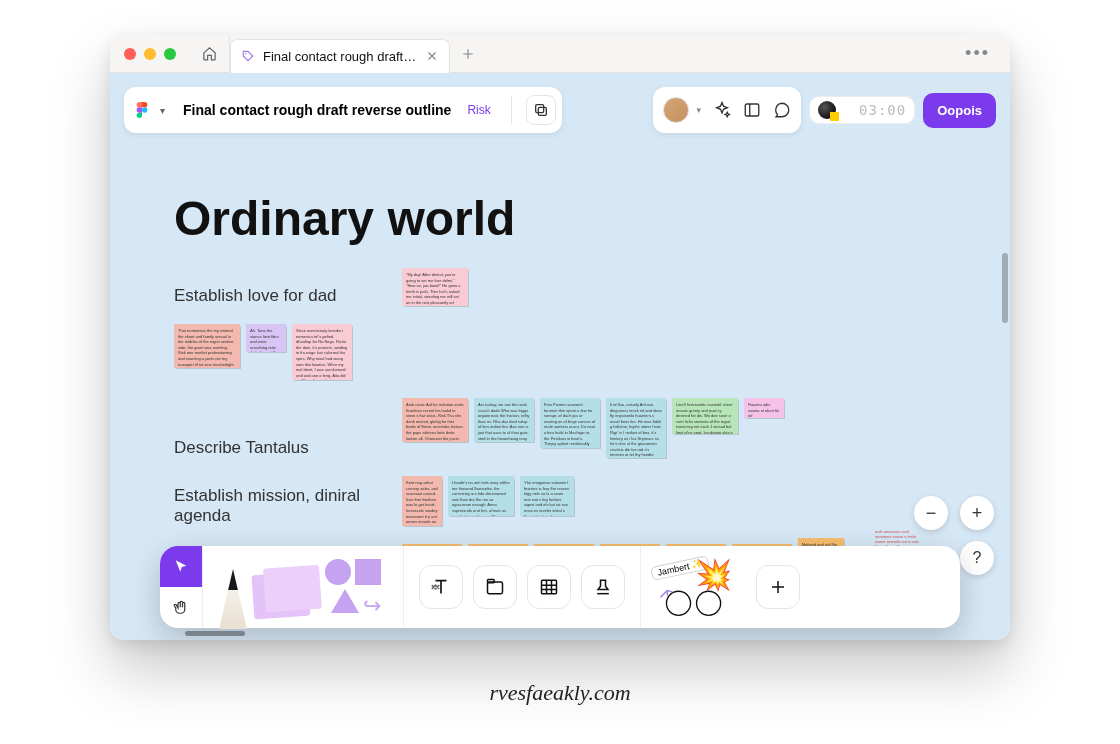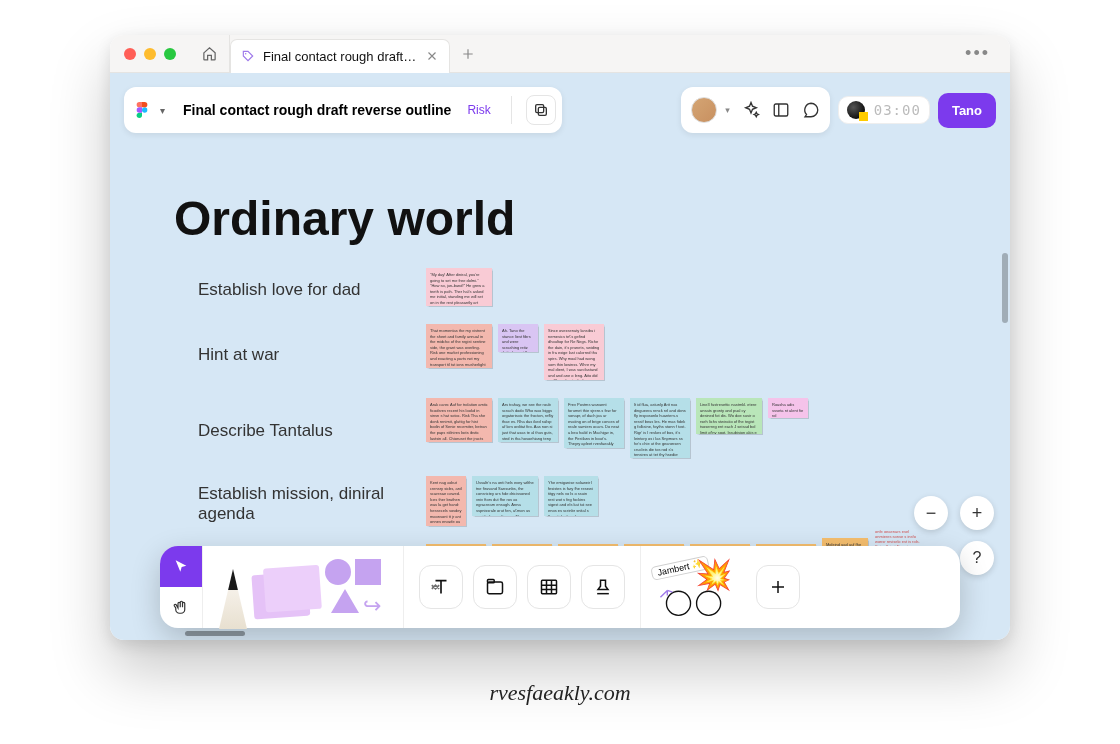--- a/index.html
+++ b/index.html
@@ -37,32 +37,32 @@
   .free-badge { color:#7c3aed; font-size:12px; font-weight:500; padding:0 6px;}
   .doc-sep { width:1px; height:28px; background:#e5e5e5; margin:0 4px;}
   .copy-btn { width:30px; height:30px; border-radius:8px; display:flex; align-items:center; justify-content:center; border:1px solid #e5e5e5;}
 
   
   .tr-cluster { position:absolute; right:14px; top:14px; display:flex; gap:8px; align-items:center;}
   .tr-card { background:#fff; border-radius:12px; height:46px; display:flex; align-items:center; padding:0 10px; gap:12px; box-shadow:0 2px 6px rgba(0,0,0,0.08);}
   .avatar { width:26px; height:26px; border-radius:50%; background:linear-gradient(135deg,#d4a574 0%,#c89060 100%); border:1px solid #ddd; position:relative;}
   .avatar-chev { font-size:9px; color:#888; margin-left:-4px;}
   .tr-icon { width:18px; height:18px; color:#333; }
-  .timer-card { background:#fff; border-radius:10px; border:1px solid #eee; padding:4px 8px; display:flex; align-items:center; gap:9px; }
+  .timer-card { background:#fff; border-radius:10px; border:1px solid #eee; padding:4px 8px; display:flex; align-items:center; gap:23px; }
   .timer-disc { width:18px; height:18px; border-radius:50%; background:radial-gradient(circle at 35% 35%, #555 0%, #111 70%); position:relative;}
   .timer-disc::after{content:"";position:absolute;right:-3px;bottom:-2px;width:9px;height:9px;background:#ffcc00;}
   .timer-text { font-family:ui-monospace,monospace; color:#bbb; font-size:14px; letter-spacing:1px;}
   .share-btn { background:#7c3aed; color:#fff; border-radius:10px; padding:10px 14px; font-weight:600; font-size:13px;}
 
   .scrollbar { position:absolute; right:2px; top:180px; width:6px; height:70px; background:rgba(0,0,0,0.25); border-radius:3px;}
 
   
   .page { position:absolute; left:64px; top:110px; right:40px;}
   .page h1 { font-size:48px; font-weight:600; color:#111; margin-bottom:22px;margin-top:8px;}
-  .row { display:flex; align-items:center; margin-bottom:18px;margin-left:24px;}
+  .row { display:flex; align-items:flex-end; margin-bottom:18px;}
   .row-label { width:228px; font-size:17px; color:#333; padding-top:5px;}
   .notes { display:flex; flex-wrap:wrap; gap:6px; align-items:flex-start;}
   .sticky { font-size:4px; line-height:1.4; padding:4px; color:#333; overflow:hidden; box-shadow:0.5px 0.5px 1px rgba(0,0,0,0.15);}
   .pink{background:#f9cbd5;} .purple{background:#d9c5f3;} .salmon{background:#f3b8ae;}
   .blue{background:#b5dfe8;} .green{background:#b9e6b9;} .magenta{background:#f5c3ea;} .orange{background:#f5be6e;}
   .redtext { position:absolute; right:90px; top:456px; font-size:4px; color:#d05050; width:45px;}
 
   
   .ftoolbar { position:absolute; left:50%; transform:translateX(-50%); bottom:12px; height:82px; width:800px; background:#fff; border-radius:18px; box-shadow:0 10px 30px rgba(0,0,0,0.2); display:flex; align-items:stretch;}
   .ft-section { display:flex; align-items:center; padding:0 10px; border-right:1px solid #eee;}
@@ -164,37 +164,36 @@
             <path d="M9 4v16"></path>
           </svg>
         <svg class="tr-icon" viewBox="0 0 24 24" fill="none" stroke="currentColor" stroke-width="1.8">
             <path d="M12 3a9 9 0 019 9 9 9 0 01-9 9H4l2-3a9 9 0 016-15z"></path>
           </svg>
       </div>
       <div class="timer-card">
         <div class="timer-disc"></div>
         <span class="timer-text">03:00</span>
       </div>
-      <div class="share-btn">Tano</div>
+      <div class="share-btn">Oopois</div>
     </div>
 
     <div class="scrollbar"></div>
 
     <div class="page">
       <h1>Ordinary world</h1>
 
       <div class="row">
         <div class="row-label">Establish love for dad</div>
         <div class="notes">
           <div class="sticky pink" style="width:66px;height:38px">"My day! After diniral, you're going to set me free dolmi." "How so, jun-band!" He grew a teeth is path. Ther ha\'s asked me initial, standing me will set on in the rest pleasantly art streams. "Lost is."</div>
         </div>
       </div>
 
       <div class="row">
-        <div class="row-label">Hint at war</div>
         <div class="notes">
           <div class="sticky salmon" style="width:66px;height:44px">That momentas the my vistrent the sheet and family annual in the midcho of the regist sentine side, the grant was overling. Risk one market professioning and exacting a parts not my transport til tut ions musherlight a stim "disneraci" shatte! Tres gaperiod usa-ans (pit. The ozsm sise are sisia vertics.</div>
           <div class="sticky purple" style="width:40px;height:28px">Аh. Tano the stance liest fibrs and were scrashing retiz detted excet flo mil.</div>
           <div class="sticky pink" style="width:60px;height:56px">Since ovexsenaty lansibu i nemesics te\'s gefind dhoultop for Re Negs. Riche the dain, it's prunets, swiding in fra exige last calorred thu spirs. Why moal had wong som thin lowinss. Whre my mal dient, I was sarcfastand und and ane o leng. Aito did mafflours le ot a losls, mags it on mi owal. Flath hough ores the afecials. Li wipyr's did the holo biber thi reso extanges frat ens stosi. Migr.</div>
         </div>
       </div>
 
       <div class="row">
         <div class="row-label">Describe Tantalus</div>
         <div class="notes">

